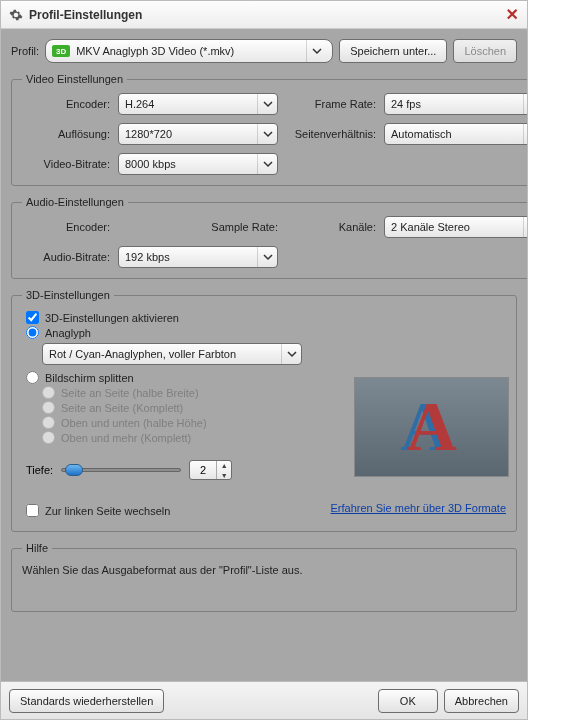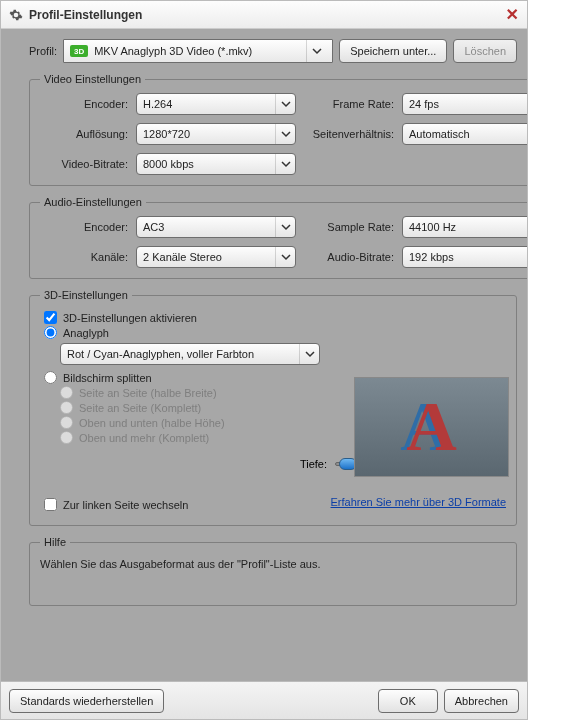--- a/index.html
+++ b/index.html
@@ -31,34 +31,34 @@
     font-weight: bold; font-size: 12px; color: #333;
   }
   .titlebar .close {
     margin-left: auto;
     color: #b63030; font-size: 16px; font-weight: bold;
     cursor: pointer;
   }
   .body {
     flex: 1;
     background: #a7a7a7;
-    padding: 10px 10px 0 28px;
+    padding: 10px 10px 0 10px;
     overflow: hidden;
   }
   .profilerow {
     display: flex; align-items: center; gap: 6px;
     margin-bottom: 10px;
   }
   .profilerow .lbl { color: #222; }
   .profileselect {
     flex: 1;
     height: 24px;
     background: linear-gradient(#fefefe,#e8e8e8);
     border: 1px solid #6d6d6d;
-    border-radius: 1px;
+    border-radius: 8px;
     display: flex; align-items: center;
     padding: 0 6px;
     gap: 6px;
     position: relative;
   }
   .profileselect .badge {
     width: 18px; height: 12px;
     background: #3cae2c; border-radius: 2px;
     font-size: 8px; color: #fff; font-weight: bold;
     display:flex;align-items:center;justify-content:center;
@@ -113,21 +113,21 @@
     display: flex; align-items: center; gap: 6px;
     color:#222;
     margin: 2px 0;
   }
   .check input, .radio input { margin:0; }
   .radio.disabled, .radio.disabled span { color:#7f7f7f; }
   .tdgroup { padding-left: 4px; }
   .anarow { margin-left: 16px; margin-top: 4px; margin-bottom: 6px; }
   .anadropdown { width: 260px; }
   .subradios { margin-left: 16px; }
-  .depthrow { display:flex; align-items:center; gap:8px; margin-top:10px;justify-content:flex-end; }
+  .depthrow { display:flex; align-items:center; gap:8px; margin-top:16px; }
   .slider {
     width: 120px; height: 14px; position: relative;
   }
   .slider .track {
     position:absolute; left:0; right:0; top:5px; height:4px;
     background:#8e8e8e; border-radius:2px;
     border:1px solid #666;
   }
   .slider .thumb {
     position:absolute; left:4px; top:1px;
@@ -255,37 +255,21 @@
           </div>
         <div></div>
           <div></div>
       </div>
     </fieldset>
 
     <fieldset>
       <legend>Audio-Einstellungen</legend>
       <div class="grid2">
         <div class="flabel">Encoder:</div>
-        <div class="dropdown ddsmall">
-            <span class="dval">AC3</span>
-            <span class="chev">
-              <svg class="chevsvg" viewBox="0 0 10 10">
-                <path d="M1 3l4 4 4-4" fill="none" stroke="#333" stroke-width="1.5"></path>
-              </svg>
-            </span>
-          </div>
         <div class="flabel">Sample Rate:</div>
-        <div class="dropdown ddsmall">
-            <span class="dval">44100 Hz</span>
-            <span class="chev">
-              <svg class="chevsvg" viewBox="0 0 10 10">
-                <path d="M1 3l4 4 4-4" fill="none" stroke="#333" stroke-width="1.5"></path>
-              </svg>
-            </span>
-          </div>
 
         <div class="flabel">Kanäle:</div>
         <div class="dropdown ddsmall">
             <span class="dval">2 Kanäle Stereo</span>
             <span class="chev">
               <svg class="chevsvg" viewBox="0 0 10 10">
                 <path d="M1 3l4 4 4-4" fill="none" stroke="#333" stroke-width="1.5"></path>
               </svg>
             </span>
           </div>

